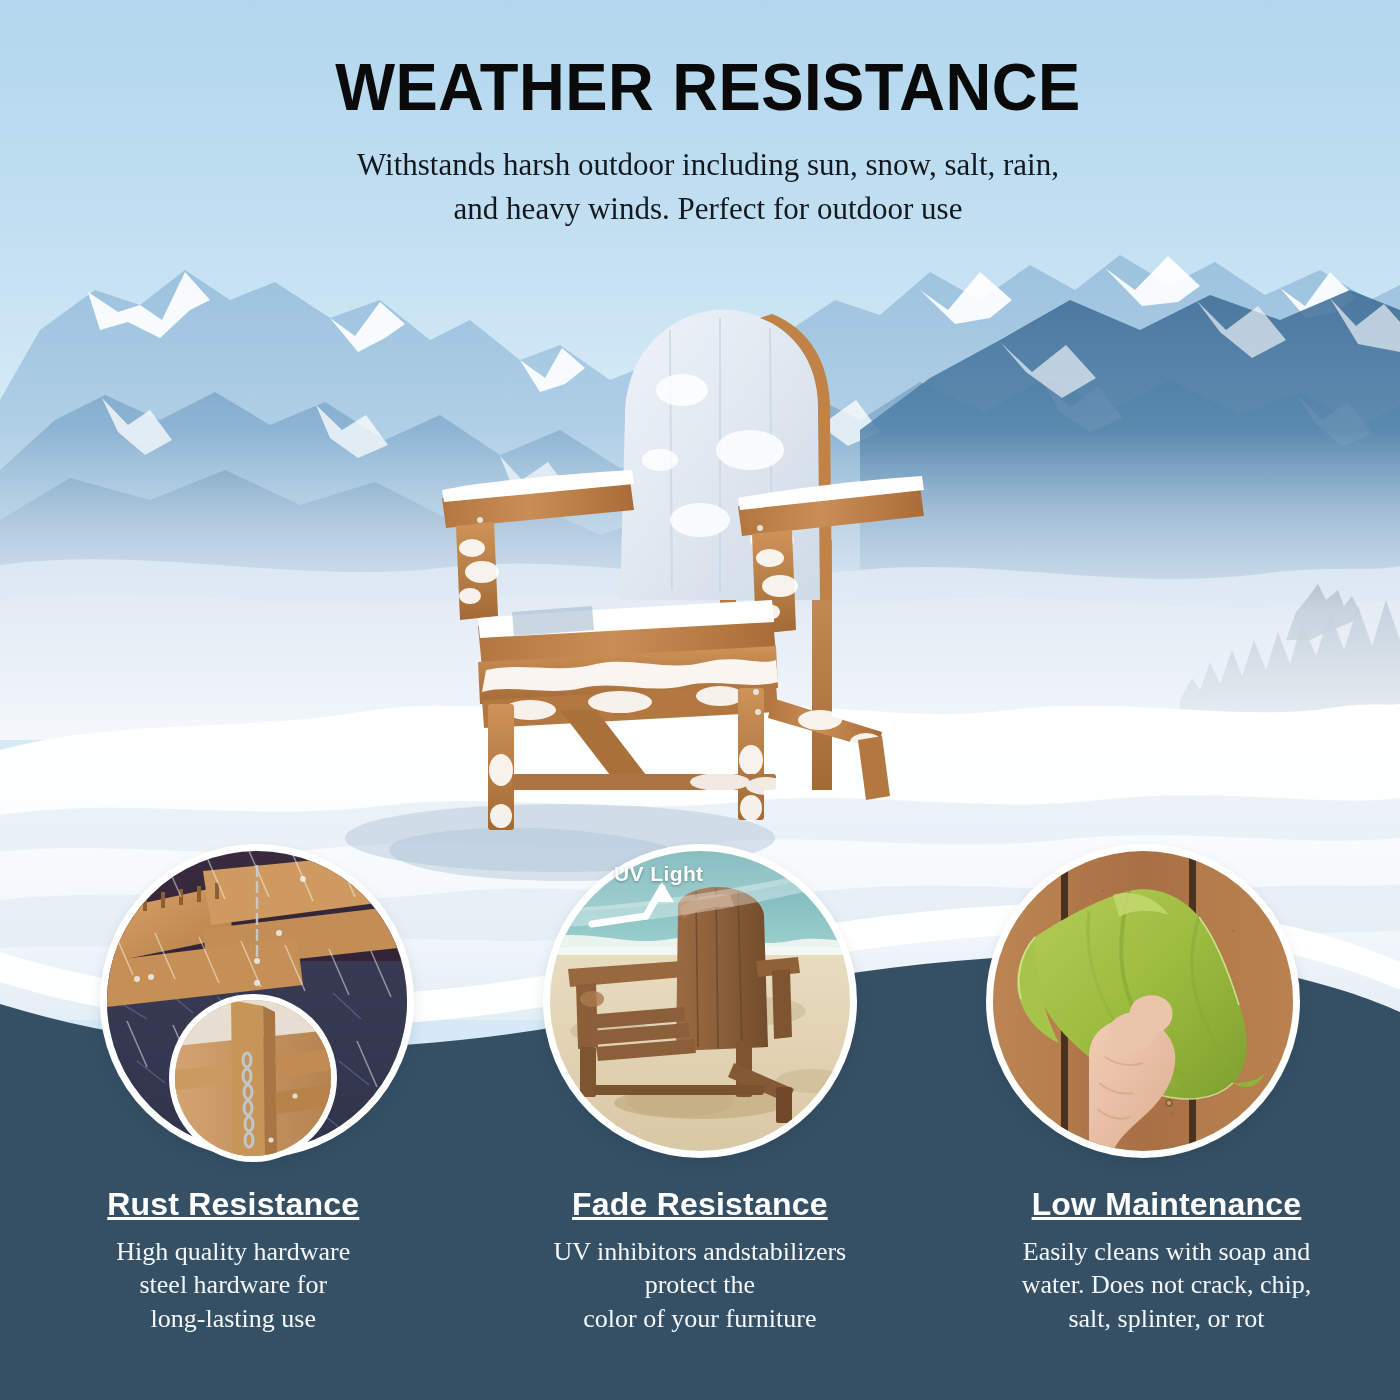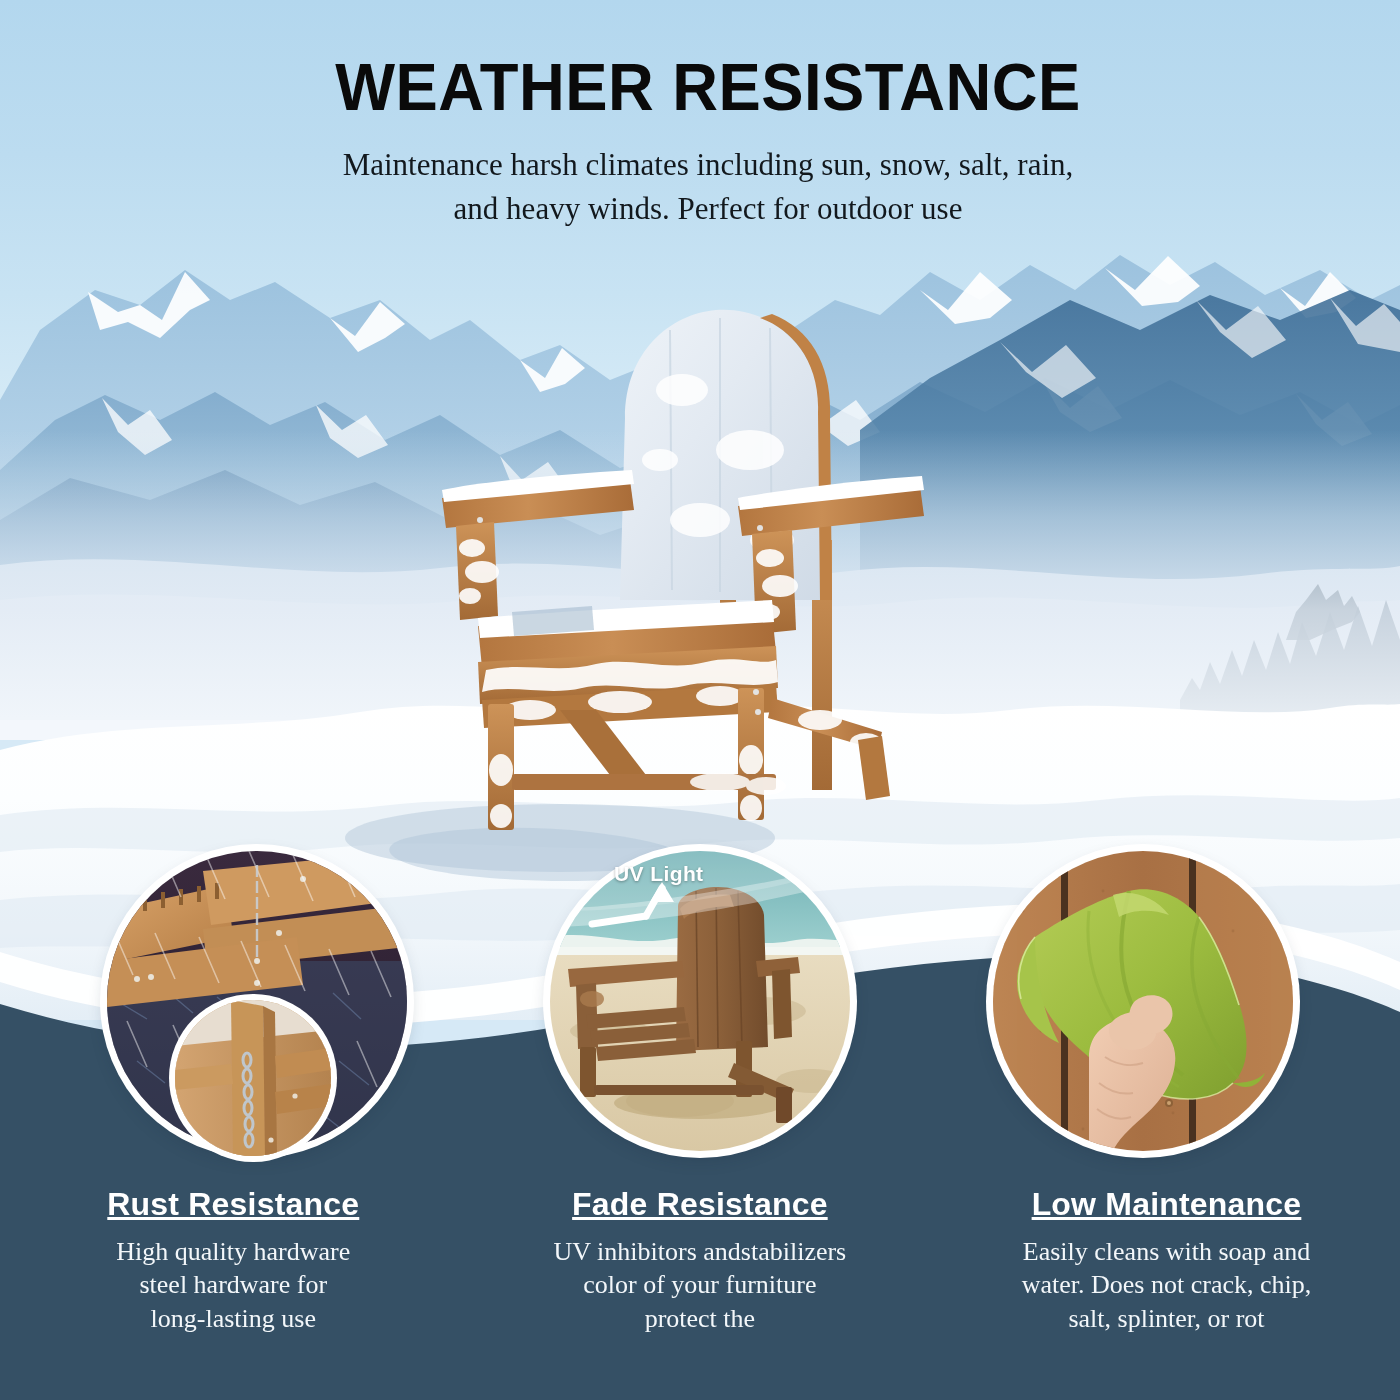--- a/index.html
+++ b/index.html
@@ -705,42 +705,42 @@
       <path d="M4,44 L58,36" stroke="#ffffff" stroke-width="7" stroke-linecap="round" fill="none"></path>
       <path d="M58,36 L74,8" stroke="#ffffff" stroke-width="7" stroke-linecap="round" fill="none"></path>
       <path d="M74,2 L86,22 L62,22 Z" fill="#ffffff"></path>
     </svg>
     <div class="uv-label">UV Light</div>
   </div>
 
   <div class="header">
     <h1 class="title">WEATHER RESISTANCE</h1>
     <p class="subtitle">
-      <span class="sub-line">Maintenance harsh climates including sun, snow, salt, rain,</span>
+      <span class="sub-line">Withstands harsh outdoor including sun, snow, salt, rain,</span>
       <span class="sub-line">and heavy winds. Perfect for outdoor use</span>
     </p>
   </div>
 
   <div class="features">
 
     <div class="feature">
       <h3 class="feature-title">Rust Resistance</h3>
       <p class="feature-desc">
         <span class="d-line">High quality hardware</span>
         <span class="d-line">steel hardware for</span>
         <span class="d-line">long-lasting use</span>
       </p>
     </div>
 
     <div class="feature">
       <h3 class="feature-title">Fade Resistance</h3>
       <p class="feature-desc">
         <span class="d-line">UV inhibitors andstabilizers</span>
+        <span class="d-line">protect the</span>
         <span class="d-line">color of your furniture</span>
-        <span class="d-line">protect the</span>
       </p>
     </div>
 
     <div class="feature">
       <h3 class="feature-title">Low Maintenance</h3>
       <p class="feature-desc">
         <span class="d-line">Easily cleans with soap and</span>
         <span class="d-line">water. Does not crack, chip,</span>
         <span class="d-line">salt, splinter, or rot</span>
       </p>

